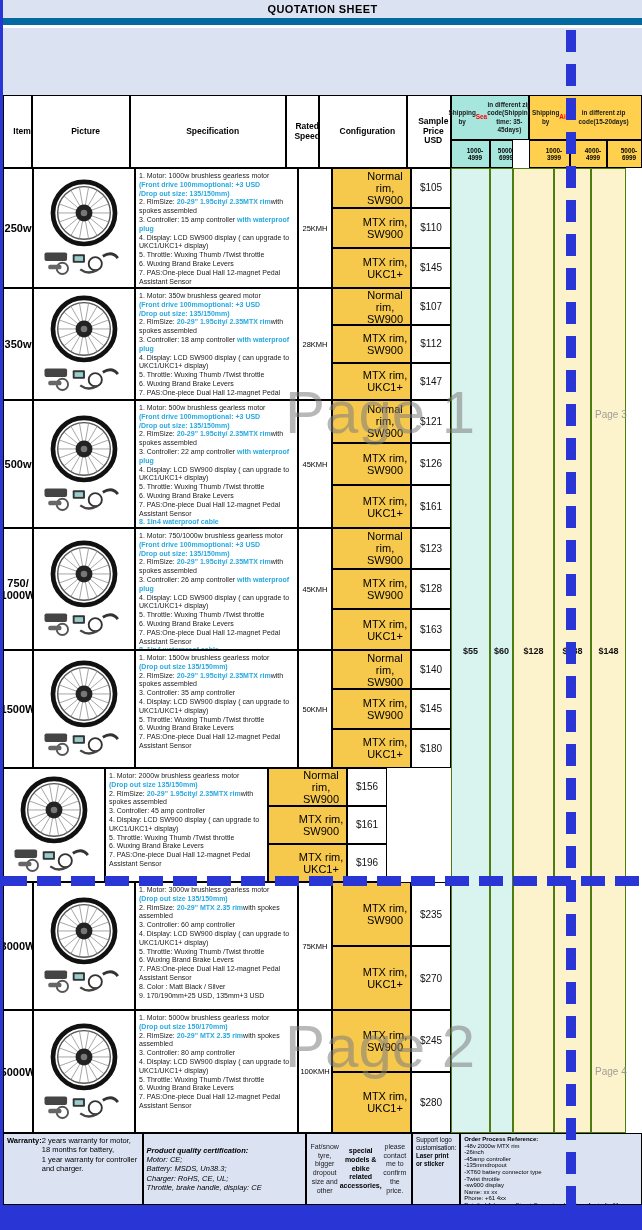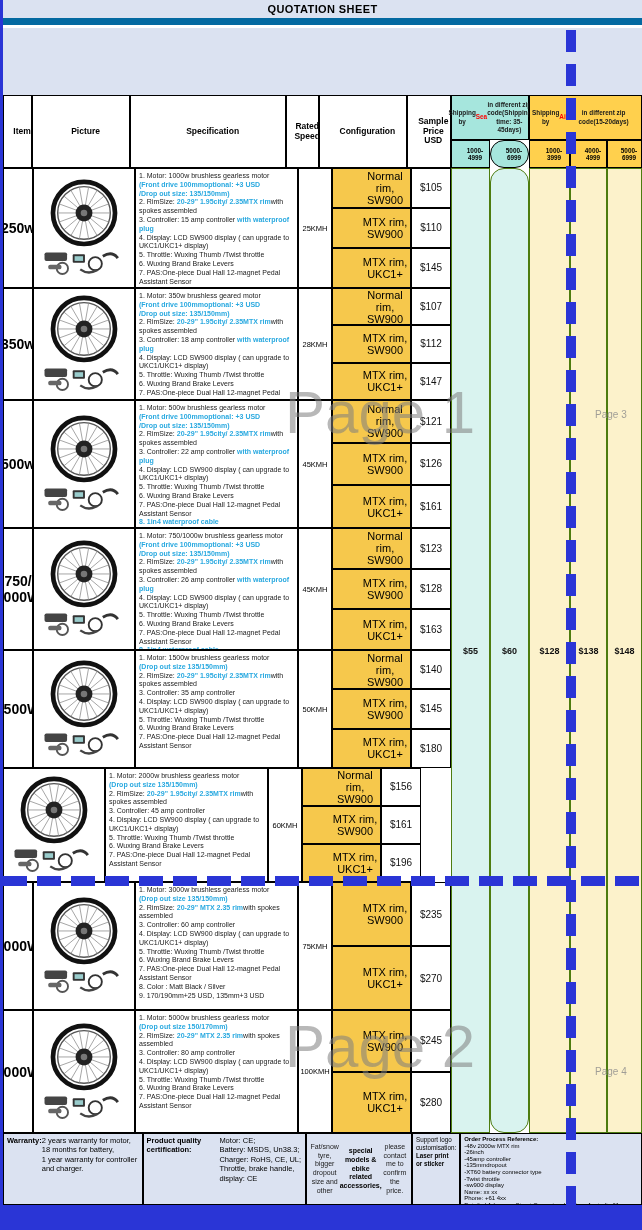--- a/index.html
+++ b/index.html
@@ -13,45 +13,45 @@
   .cell,.hc{box-sizing:border-box;border:1px solid #000;overflow:hidden;}
   .hc{display:flex;align-items:center;justify-content:center;text-align:center;font-weight:bold;font-size:8.5px;background:#fff;line-height:1.15;padding-left:9px;}
   .w-item{width:30px;} .w-pic{width:102px;} .w-spec{width:163px;} .w-rated{width:34px;} .w-cfg{width:91px;} .w-samp{width:46px;}
   .hgroup{display:flex;flex-direction:column;}
   .hgroup.sea{width:78px;} .hgroup.air{width:113px;}
   .ghdr{box-sizing:border-box;border:1px solid #000;height:45px;display:flex;align-items:center;justify-content:center;text-align:center;font-weight:bold;font-size:6.4px;line-height:1.3;padding:0 2px;}
   .gsub{display:flex;height:28px;}
   .gsub .hc{font-size:6.4px;}
   .seabg{background:var(--sea_hdr,#a6e6dd);}
   .airbg{background:var(--air_hdr,#ffd04d);}
-  .w-sea1{width:39px;} .w-sea2{width:39px;border-radius:14px;}
+  .w-sea1{width:39px;} .w-sea2{width:23px;}
   .w-air1{width:41px;} .w-air2{width:37px;} .w-air3{width:35px;}
   
   #rows{position:absolute;top:168px;left:0;width:448px;}
   .prow{display:flex;}
-  .c-item{width:30px;display:flex;flex-direction:column;align-items:center;justify-content:center;font-weight:bold;font-size:14px;text-align:center;background:#fff;}
+  .c-item{width:30px;display:flex;flex-direction:column;align-items:center;justify-content:center;font-weight:bold;font-size:11px;text-align:center;background:#fff;}
   .c-pic{width:102px;display:flex;align-items:center;justify-content:center;background:#fff;}
   .c-spec{width:163px;font-size:7px;line-height:8.8px;padding:3px 2px 0 3px;background:#fff;}
   .c-rated{width:34px;display:flex;align-items:center;justify-content:center;font-size:7.5px;background:#fff;}
   .c-cfg{width:119px;display:flex;flex-direction:column;box-sizing:border-box;}
   .sub{display:flex;}
   .cfgl{width:87px;background:var(--gold,#f6c84c);display:flex;align-items:center;justify-content:center;text-align:center;font-size:11px;padding-left:27px;}
   .cfgp{width:46px;background:#fff;display:flex;align-items:center;justify-content:center;font-size:10px;color:#111;}
   .s-k{color:#1a1a1a;} .s-c{color:var(--cyan,#29a9e0);font-weight:bold;} .s-b{font-weight:bold;color:#000;} .s-r{color:#f00;}
   .sline{min-height:8.8px;}
   
   #shipping{position:absolute;left:448px;top:168px;width:191px;height:965px;display:flex;}
   .ship{box-sizing:border-box;border:1px solid #4d7c0f;display:flex;align-items:center;justify-content:center;font-weight:bold;font-size:9px;color:#111;}
   .ship.sea{background:var(--sea_body,#d9f3ef);}
   .ship.air{background:var(--air_body,#fcf2cb);}
   
   #footer{position:absolute;top:1133px;left:0;width:639px;height:72px;display:flex;}
   .fcell{box-sizing:border-box;border:1px solid #000;background:var(--band,#dbe2f1);padding:2px 3px;font-size:7px;line-height:1.25;color:#000;overflow:hidden;}
   .w-f1{width:142px;display:flex;flex-direction:row;justify-content:center;font-size:7.5px;}
-  .w-f2{width:166px;display:flex;flex-direction:row;justify-content:center;font-size:7.5px;}
+  .w-f2{width:166px;display:flex;flex-direction:column;justify-content:center;font-size:7.5px;font-style:italic;}
   .w-f3{width:108px;display:flex;align-items:center;justify-content:center;text-align:center;font-size:7px;}
   .w-f4{width:49px;font-size:6.3px;}
   .w-f5{width:185px;font-size:6px;line-height:6.6px;}
   .ftitle{font-weight:bold;}
   .b{font-weight:bold;}
   
   .wm-big{position:absolute;color:#7f7f7f;opacity:.55;font-size:60px;font-weight:normal;z-index:30;pointer-events:none;white-space:nowrap;}
   #wm1{left:282px;top:378px;} #wm2{left:282px;top:1012px;}
   .wm-small{position:absolute;color:#8a8a8a;opacity:.8;font-size:10px;z-index:30;pointer-events:none;}
   #wm3{left:592px;top:409px;} #wm4{left:592px;top:1066px;}
@@ -467,21 +467,20 @@
         <div class="cell c-spec">
           <div class="sline"><span class="s-k">1. Motor: 2000w brushless gearless motor</span></div>
           <div class="sline"><span class="s-c">(Drop out size 135/150mm)</span></div>
           <div class="sline"><span class="s-k">2. RimSize: </span><span class="s-c">20-29" 1.95city/ 2.35MTX rim</span><span class="s-k">with spokes assembled</span></div>
           <div class="sline"><span class="s-k">3. Controller: 45 amp controller</span></div>
           <div class="sline"><span class="s-k">4. Display: LCD SW900 display ( can upgrade to UKC1/UKC1+ display)</span></div>
           <div class="sline"><span class="s-k">5. Throttle: Wuxing Thumb /Twist throttle</span></div>
           <div class="sline"><span class="s-k">6. Wuxing Brand Brake Levers</span></div>
           <div class="sline"><span class="s-k">7. PAS:One-piece Dual Hall 12-magnet  Pedal Assistant Sensor</span></div>
         </div>
-        <div class="cell c-rated">60KMH</div>
         <div class="c-cfg">
           <div class="sub" style="height: 33.3333%;">
             <div class="cell cfgl">Normal rim, SW900</div>
             <div class="cell cfgp">$156</div>
           </div>
           <div class="sub" style="height: 33.3333%;">
             <div class="cell cfgl">MTX rim, SW900</div>
             <div class="cell cfgp">$161</div>
           </div>
           <div class="sub" style="height: 33.3333%;">

